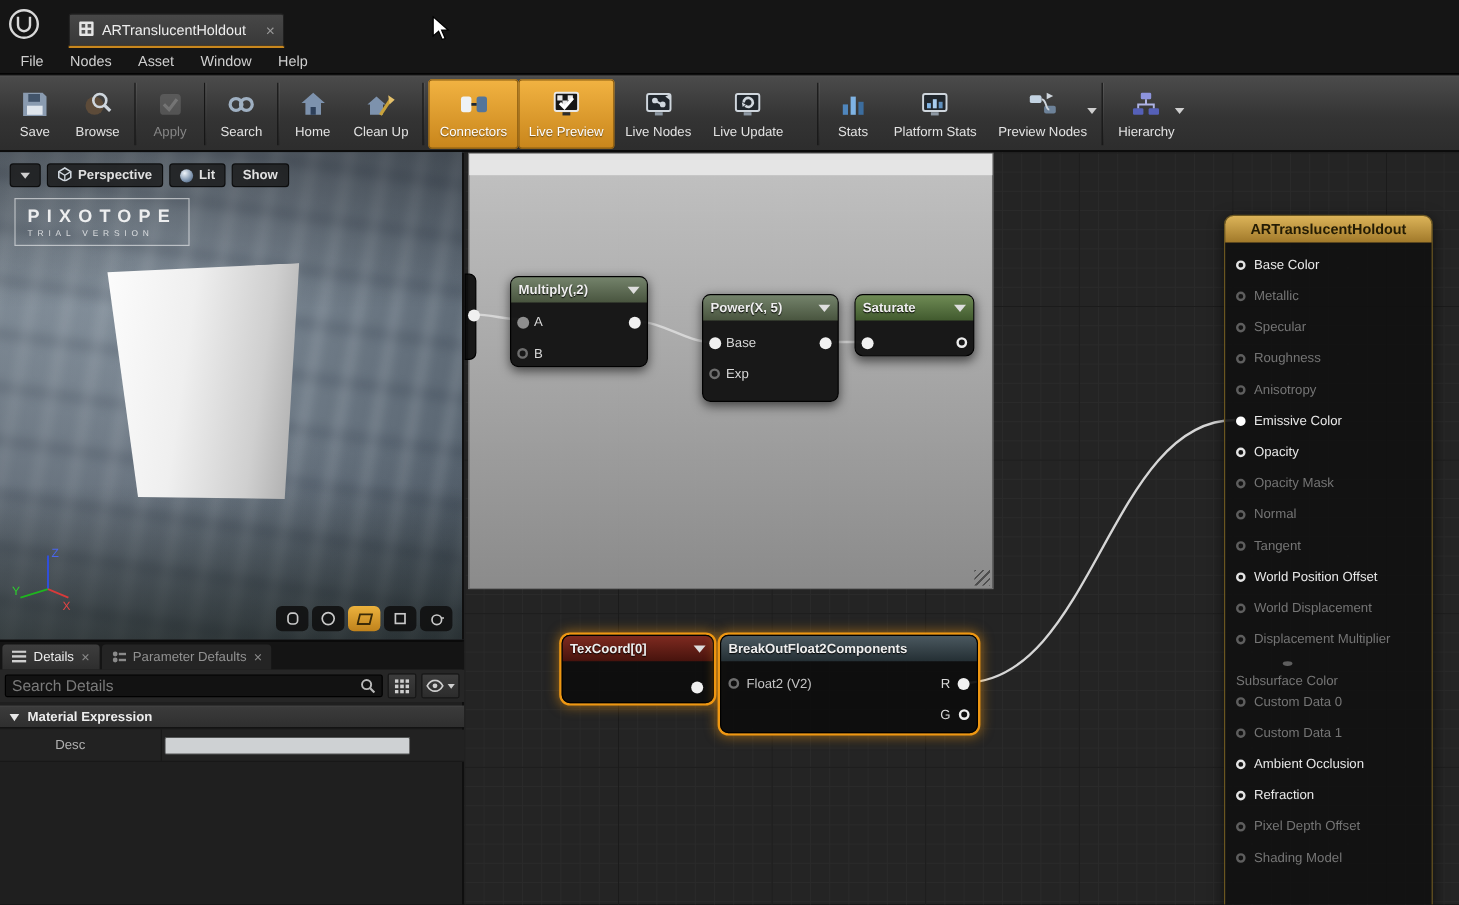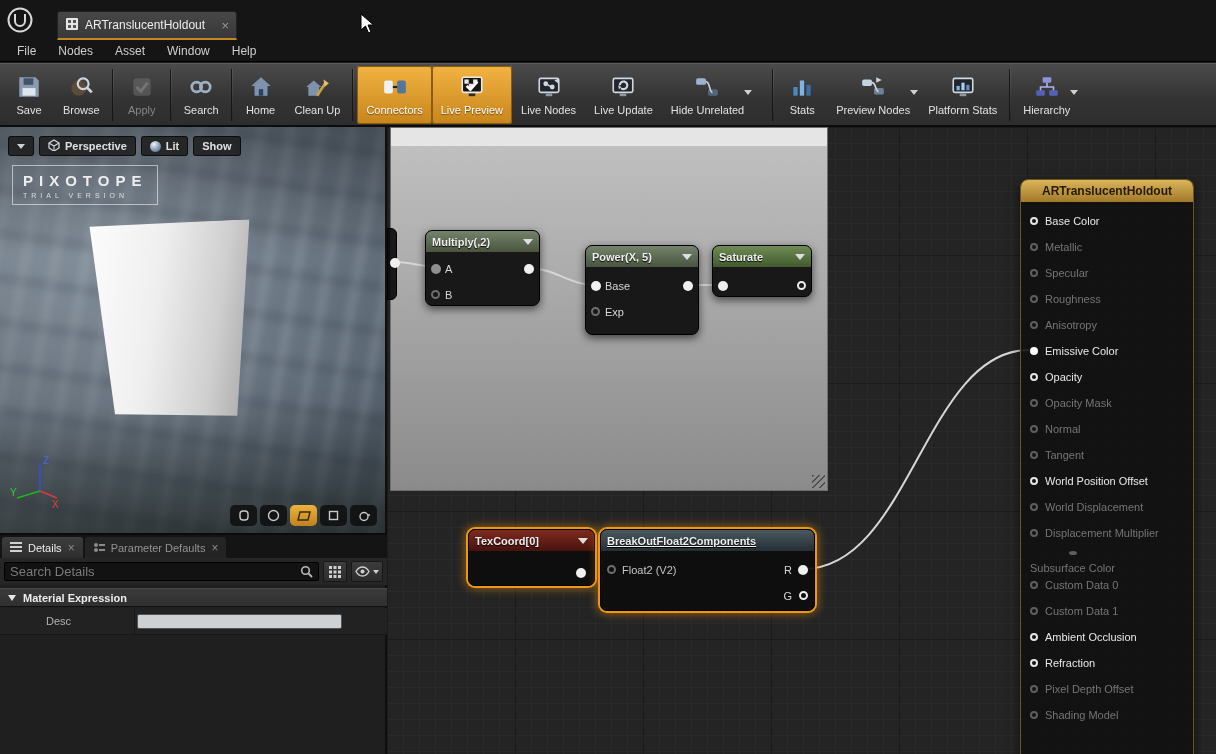--- a/index.html
+++ b/index.html
@@ -95,21 +95,21 @@
 .comment::after{content:"";position:absolute;right:2px;bottom:2px;width:13px;height:13px;
   background:repeating-linear-gradient(135deg,#4e4e4e 0 1.5px,transparent 1.5px 4.5px);}
 .wires{position:absolute;left:0;top:0;pointer-events:none;}
 .wires path{stroke:#d6d6d6;stroke-width:2;fill:none;}
 .node{position:absolute;border-radius:7px;background:rgba(13,13,13,.93);border:1px solid #000;box-shadow:0 3px 9px rgba(0,0,0,.6);}
 .node.selected{box-shadow:0 0 0 2px #ef9712,0 0 10px 3px rgba(239,151,18,.5);}
 .hdr{height:21px;border-radius:6px 6px 0 0;display:flex;align-items:center;padding:0 6px;font-size:11px;font-weight:bold;color:#efefef;text-shadow:0 1px 1px #000;white-space:nowrap;}
 .hdr.green{background:linear-gradient(#74836b,#49553f);}
 .hdr.green2{background:linear-gradient(#6f8b55,#415a2e);}
 .hdr.red{background:linear-gradient(#7e2a20,#47130d);}
-.hdr.slate{background:linear-gradient(#4a585f,#242f34);text-decoration:underline;}
+.hdr.slate{background:linear-gradient(#4a585f,#242f34);}
 .hcaret{margin-left:auto;width:0;height:0;border-left:5px solid transparent;border-right:5px solid transparent;border-top:6px solid #dedede;}
 .pin{position:absolute;width:10px;height:10px;border-radius:50%;}
 .pin.fill{background:#f0f0f0;}
 .pin.dim{background:#8f8f8f;}
 .pin.hollow{width:9px;height:9px;border:2px solid #6e6e6e;background:transparent;}
 .pin.ring{width:9px;height:9px;border:2px solid #ededed;background:transparent;}
 .plabel{position:absolute;font-size:11px;color:#d8d8d8;white-space:nowrap;}
 .sliver{position:absolute;left:0;top:101px;width:10px;height:72px;background:rgba(13,13,13,.93);border-radius:0 6px 6px 0;border:1px solid #000;}
 
 .mainnode{position:absolute;left:633px;top:52px;width:174px;height:580px;border-radius:8px 8px 0 0;
@@ -264,66 +264,55 @@
       <span class="ticon">
           <svg width="26" height="26" viewBox="0 0 24 24">
             <rect x="3" y="4" width="18" height="13" rx="1.5" fill="#20262c" stroke="#cfd6dd" stroke-width="1.5"></rect>
             <path d="M9 10.5a3.5 3.5 0 1 1 1.2 2.6" stroke="#cfd6dd" stroke-width="2" fill="none"></path>
             <path d="M8.2 14l-.6-3.4 3 1.4z" fill="#cfd6dd"></path>
             <rect x="9" y="18" width="6" height="2.5" fill="#8e99a4"></rect>
           </svg>
         </span>
       <span class="tlbl">Live Update</span>
     </div>
-    <div class="tbtn">
-      <span class="ticon">
-          <svg width="26" height="26" viewBox="0 0 24 24">
-            <rect x="2" y="4" width="9" height="6" rx="1.5" fill="#9ab4d0"></rect>
-            <rect x="13" y="14" width="9" height="6" rx="1.5" fill="#53677c"></rect>
-            <path d="M11 7c4 0 3 10 6 10" stroke="#cfd6dd" stroke-width="1.5" fill="none"></path>
-          </svg>
-        </span>
-      <span class="tlbl">Hide Unrelated</span>
-      <span class="dcaret"></span>
-    </div>
     <div class="tgap"></div>
     <div class="tsep"></div>
     <div class="tbtn">
       <span class="ticon">
           <svg width="26" height="26" viewBox="0 0 24 24">
             <rect x="4" y="12" width="4" height="8" fill="#4f86bd"></rect>
             <rect x="10" y="6" width="4" height="14" fill="#7fb3e4"></rect>
             <rect x="16" y="10" width="4" height="10" fill="#3c6d9e"></rect>
           </svg>
         </span>
       <span class="tlbl">Stats</span>
-    </div>
-    <div class="tbtn">
-      <span class="ticon">
-          <svg width="26" height="26" viewBox="0 0 24 24">
-            <rect x="2" y="5" width="9" height="6" rx="1.5" fill="#c3d3e2"></rect>
-            <rect x="13" y="13" width="9" height="6" rx="1.5" fill="#6d8299"></rect>
-            <path d="M11 8c4 0 3 8 6 8" stroke="#cfd6dd" stroke-width="1.5" fill="none"></path>
-            <path d="M15 3l5 2.5-5 2.5z" fill="#cfd6dd"></path>
-          </svg>
-        </span>
-      <span class="tlbl">Preview Nodes</span>
-      <span class="dcaret"></span>
     </div>
     <div class="tbtn">
       <span class="ticon">
           <svg width="26" height="26" viewBox="0 0 24 24">
             <rect x="3" y="4" width="18" height="13" rx="1.5" fill="#20262c" stroke="#cfd6dd" stroke-width="1.5"></rect>
             <rect x="6" y="11" width="3" height="4" fill="#7fb3e4"></rect>
             <rect x="10.5" y="8" width="3" height="7" fill="#a9cdee"></rect>
             <rect x="15" y="10" width="3" height="5" fill="#5f8fbd"></rect>
             <rect x="9" y="18" width="6" height="2.5" fill="#8e99a4"></rect>
           </svg>
         </span>
       <span class="tlbl">Platform Stats</span>
+    </div>
+    <div class="tbtn">
+      <span class="ticon">
+          <svg width="26" height="26" viewBox="0 0 24 24">
+            <rect x="2" y="5" width="9" height="6" rx="1.5" fill="#c3d3e2"></rect>
+            <rect x="13" y="13" width="9" height="6" rx="1.5" fill="#6d8299"></rect>
+            <path d="M11 8c4 0 3 8 6 8" stroke="#cfd6dd" stroke-width="1.5" fill="none"></path>
+            <path d="M15 3l5 2.5-5 2.5z" fill="#cfd6dd"></path>
+          </svg>
+        </span>
+      <span class="tlbl">Preview Nodes</span>
+      <span class="dcaret"></span>
     </div>
     <div class="tsep"></div>
     <div class="tbtn">
       <span class="ticon">
           <svg width="26" height="26" viewBox="0 0 24 24">
             <rect x="8" y="3" width="8" height="5" rx="1" fill="#8d94dd"></rect>
             <rect x="2" y="15" width="8" height="5" rx="1" fill="#5560b8"></rect>
             <rect x="14" y="15" width="8" height="5" rx="1" fill="#5560b8"></rect>
             <path d="M12 8v4M6 15v-3h12v3" stroke="#aeb3e6" stroke-width="1.5" fill="none"></path>
           </svg>

